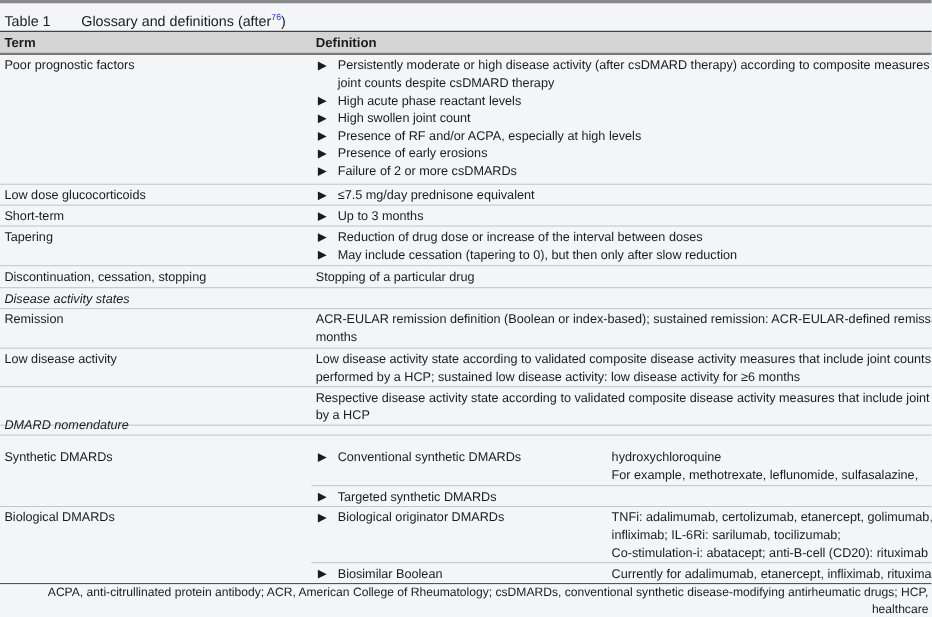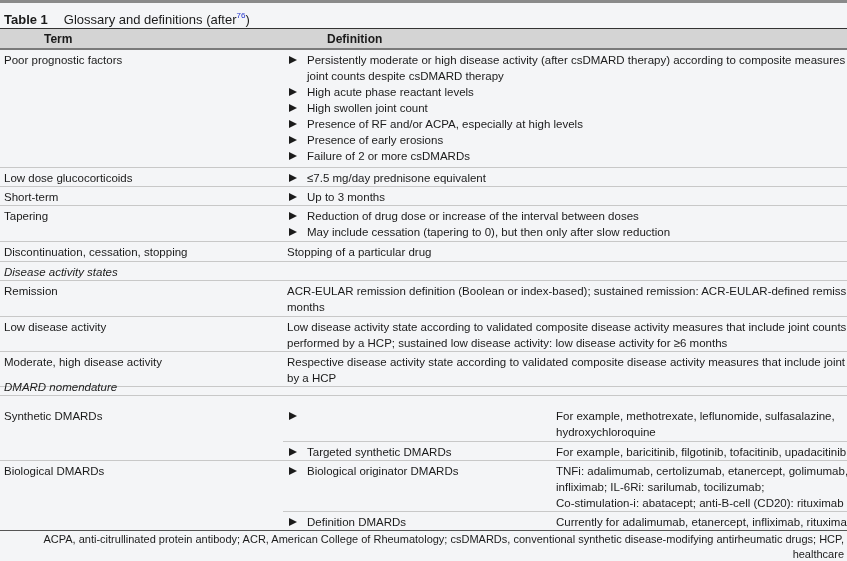--- a/index.html
+++ b/index.html
@@ -8,28 +8,28 @@
     background:#f4f5f7;
     font-family:"Liberation Sans", "DejaVu Sans", sans-serif;
     font-size:11.5px; color:#1b1b1b;
     position:relative;
   }
   .top-rule { position:absolute; left:0; top:0; width:847px; height:3px; background:#8a8a8a; }
   .caption {
     position:absolute; left:4px; top:6px; height:20px; line-height:20px;
     font-size:13px; color:#1b1b1b; white-space:nowrap;
   }
-  .caption .num { font-weight:bold; margin-right:16px; }
+  .caption .num { font-weight:normal; margin-right:28px; }
   .caption sup { color:#2233cc; font-size:8px; vertical-align:6px; }
   .hdr {
     position:absolute; left:0; top:28px; width:847px; height:22px;
     background:#d4d4d4; border-top:1px solid #333; border-bottom:2px solid #7a7a7a;
     box-sizing:border-box; font-weight:bold; font-size:12px;
   }
-  .hdr span { position:absolute; top:3px;margin-left:40px; }
+  .hdr span { position:absolute; top:3px; }
   .row { position:absolute; left:0; width:847px; box-sizing:border-box; border-bottom:1px solid #c8c8c8; }
   .cell { position:absolute; top:2px; line-height:16px; white-space:nowrap; }
   .term { left:4px; }
   .def { left:287px; }
   .bul { position:relative; padding-left:20px; height:16px; }
   .bul .tri {
     position:absolute; left:2px; top:4px; width:0; height:0;
     border-top:4px solid transparent; border-bottom:4px solid transparent; border-left:8px solid #1b1b1b;
   }
   .ital { font-style:italic; }
@@ -109,61 +109,57 @@
 
 <div class="row" style="top:317px;height:35px">
   <div class="cell term">Low disease activity</div>
   <div class="cell def">
     <div>Low disease activity state according to validated composite disease activity measures that include joint counts,</div>
     <div>performed by a HCP; sustained low disease activity: low disease activity for ≥6 months</div>
   </div>
 </div>
 
 <div class="row" style="top:352px;height:35px">
-  <div class="cell term">Moderate, high disease activity</div>
   <div class="cell def">
     <div>Respective disease activity state according to validated composite disease activity measures that include joint counts</div>
     <div>by a HCP</div>
   </div>
 </div>
 
 <div class="row" style="top:377px;height:19px">
   <div class="cell term ital">DMARD nomendature</div>
 </div>
 
 <div class="row" style="top:406px;height:55px">
   <div class="cell term">Synthetic DMARDs</div>
 </div>
 <div class="subrow" style="top:406px;height:36px">
-  <div class="a bul"><span class="tri"></span></div>
+  <div class="a bul"><span class="tri"></span><span>Conventional synthetic DMARDs</span></div>
   <div class="b">
+    <div>hydroxychloroquine</div>
     <div>For example, methotrexate, leflunomide, sulfasalazine,</div>
-    <div>hydroxychloroquine</div>
   </div>
 </div>
 <div class="subrow" style="top:442px;height:19px;border-bottom:none">
   <div class="a bul"><span class="tri"></span><span>Targeted synthetic DMARDs</span></div>
-  <div class="b">
-    <div>For example, baricitinib, filgotinib, tofacitinib, upadacitinib</div>
-  </div>
 </div>
 
 <div class="row" style="top:461px;height:69px;border-bottom:none">
   <div class="cell term">Biological DMARDs</div>
 </div>
 <div class="subrow" style="top:461px;height:51px">
   <div class="a bul"><span class="tri"></span><span>Biological originator DMARDs</span></div>
   <div class="b">
     <div>TNFi: adalimumab, certolizumab, etanercept, golimumab,</div>
     <div>infliximab; IL-6Ri: sarilumab, tocilizumab;</div>
     <div>Co-stimulation-i: abatacept; anti-B-cell (CD20): rituximab</div>
   </div>
 </div>
 <div class="subrow" style="top:512px;height:18px;border-bottom:none">
-  <div class="a bul"><span class="tri"></span><span>Definition DMARDs</span></div>
+  <div class="a bul"><span class="tri"></span><span>Biosimilar Boolean</span></div>
   <div class="b">
     <div>Currently for adalimumab, etanercept, infliximab, rituximab</div>
   </div>
 </div>
 
 <div class="bottom-rule"></div>
 
 <div class="footnote">
   <div>ACPA, anti-citrullinated protein antibody; ACR, American College of Rheumatology; csDMARDs, conventional synthetic disease-modifying antirheumatic drugs; HCP, healthcare</div>
 

